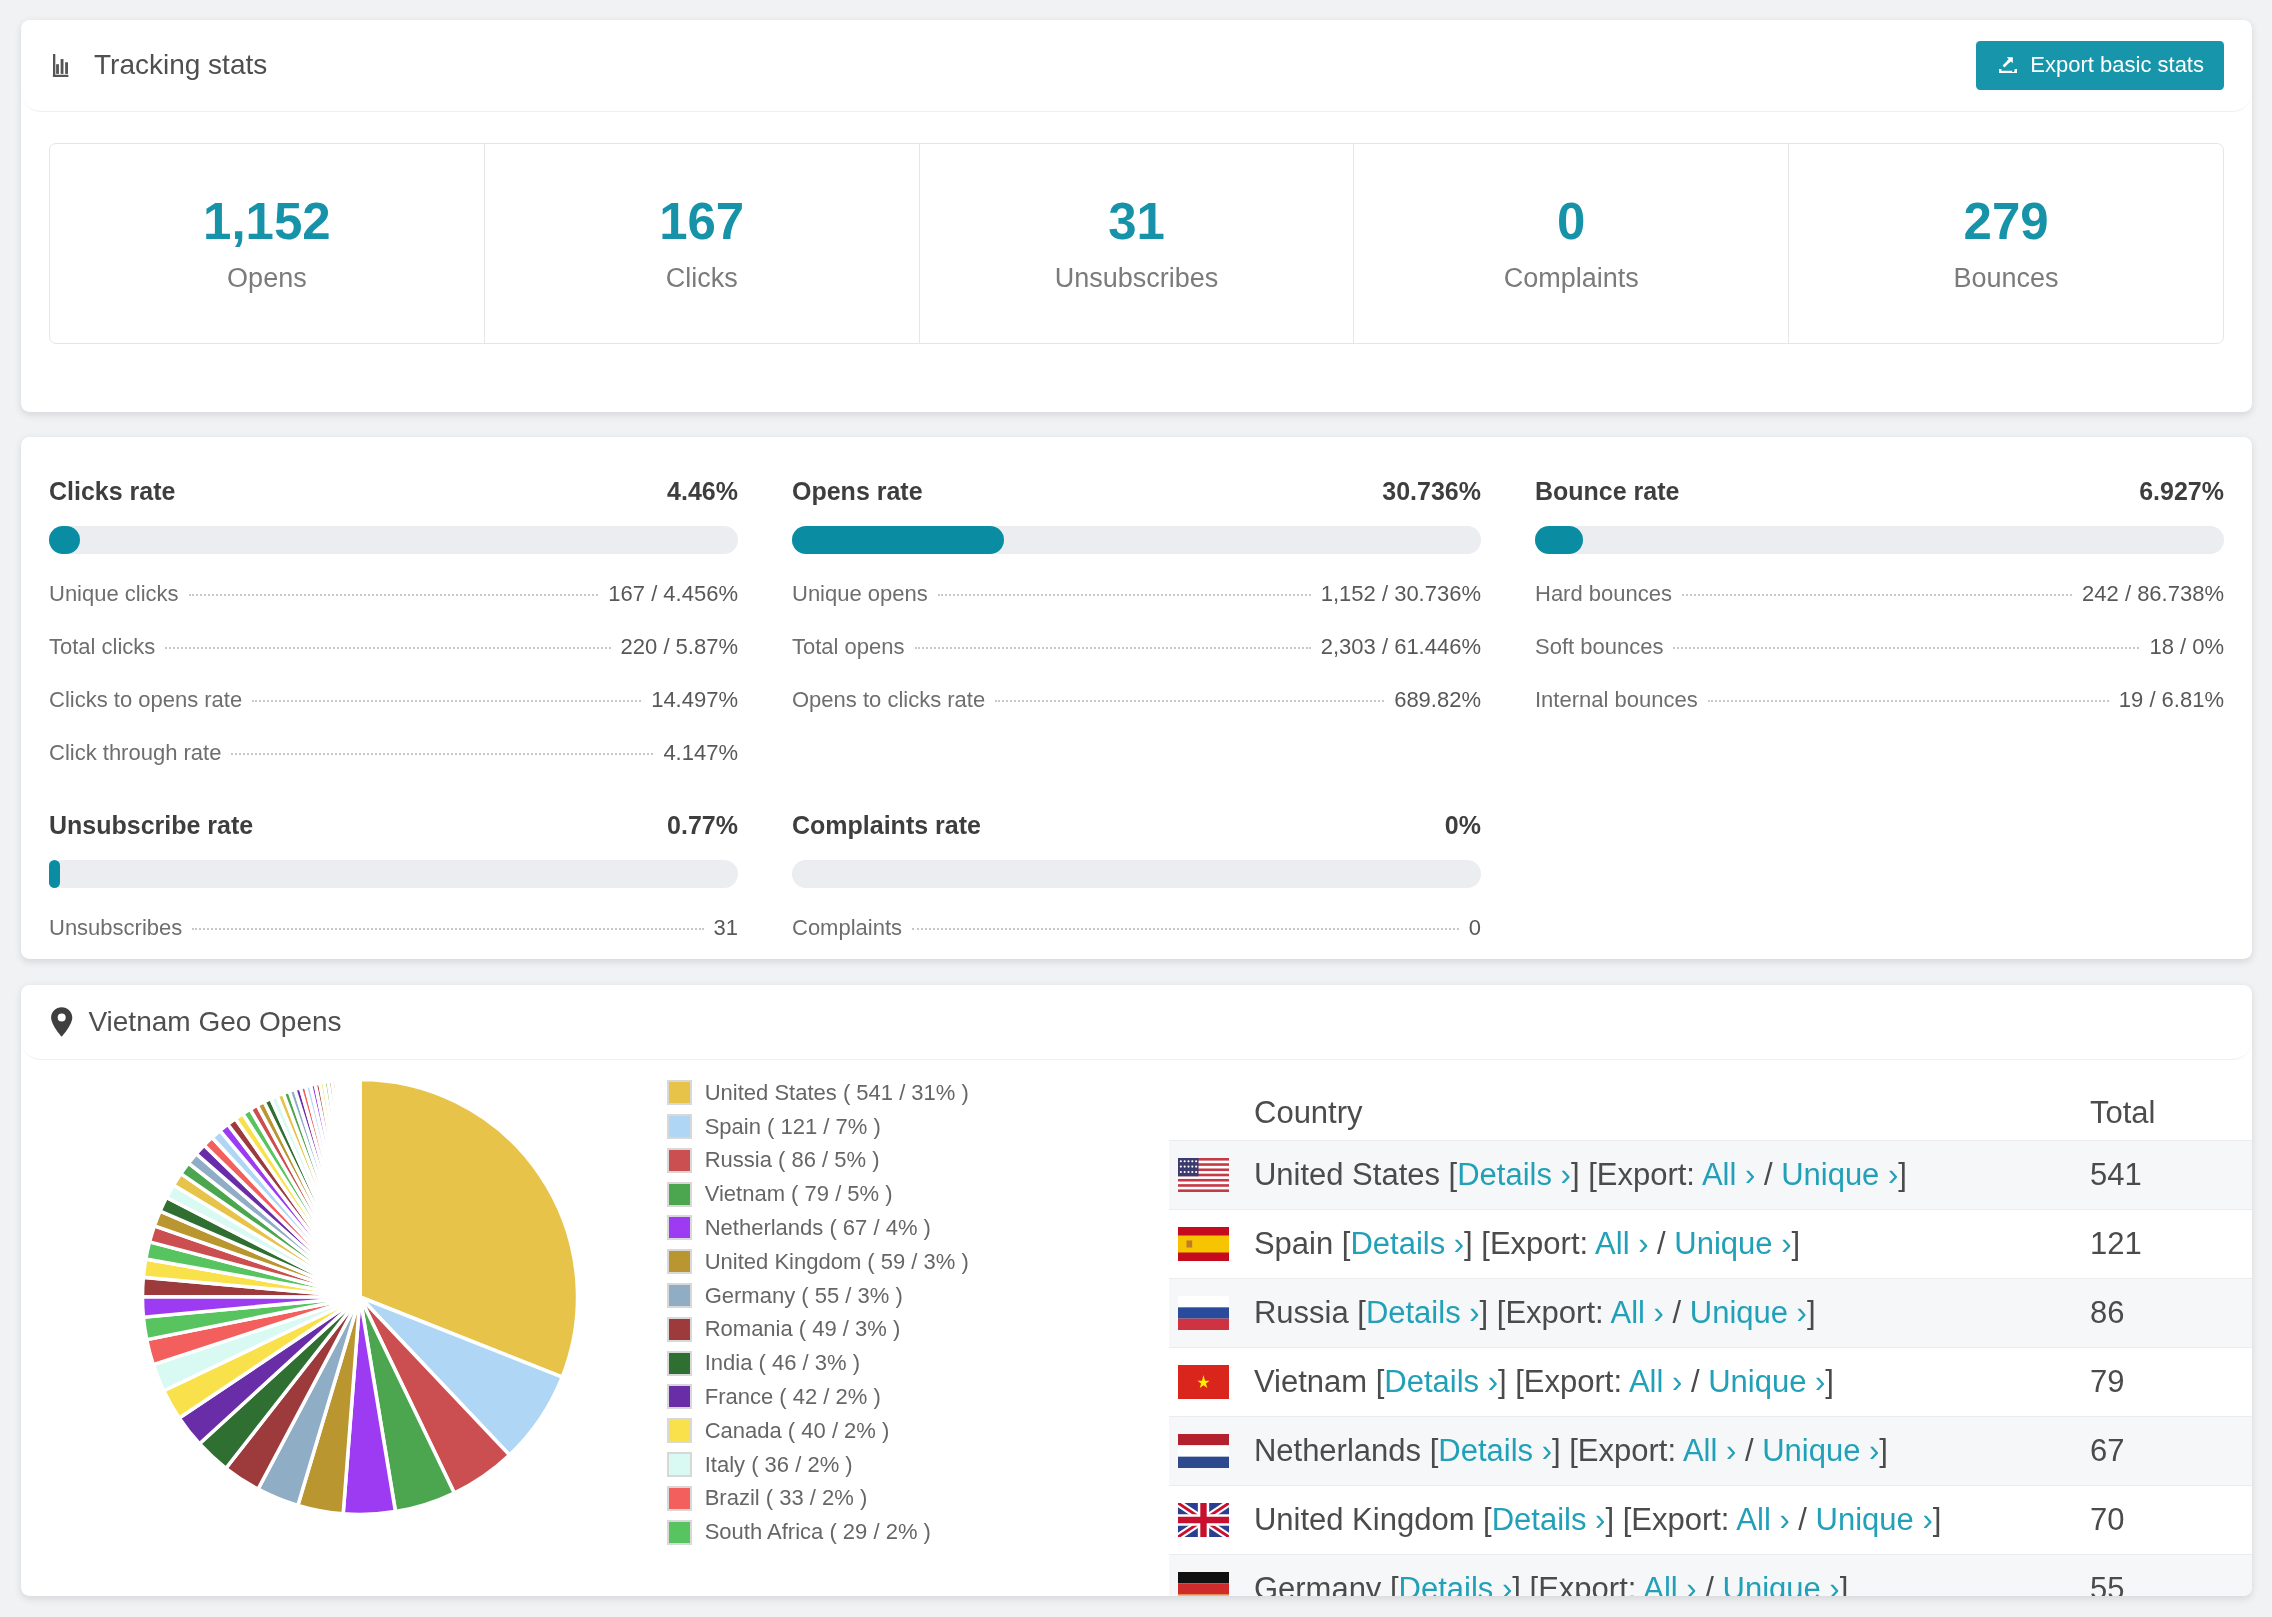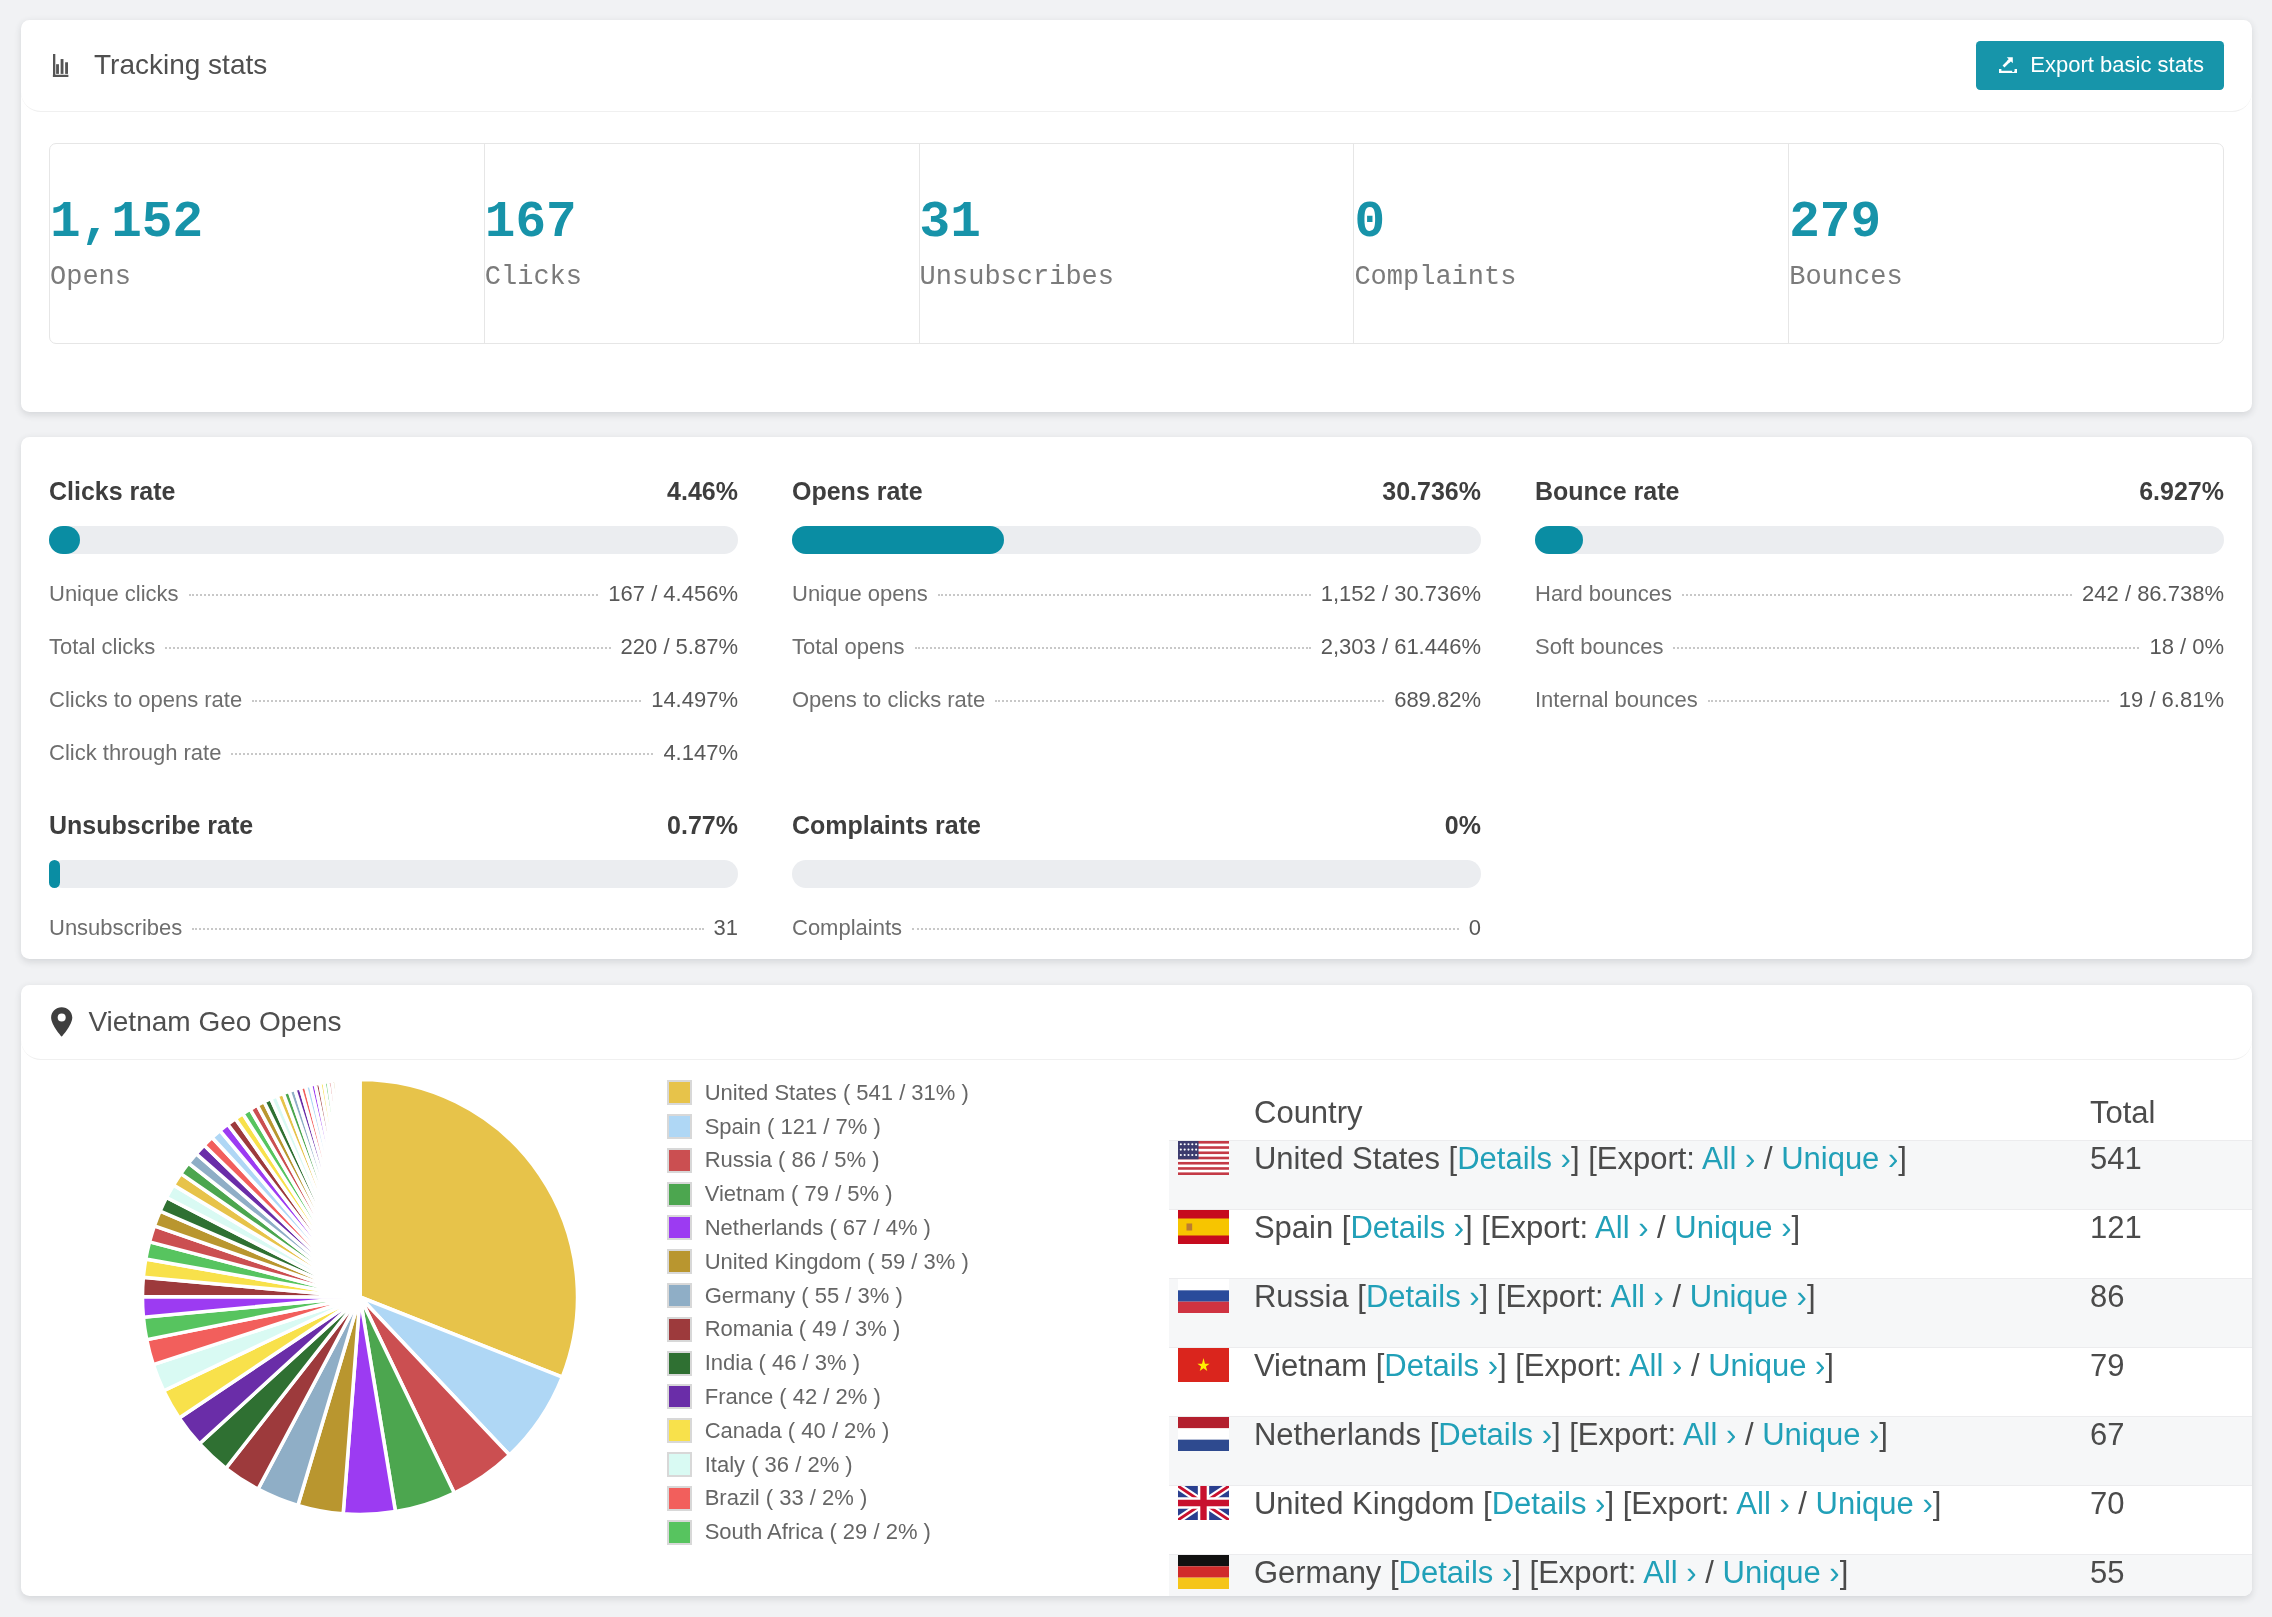--- a/index.html
+++ b/index.html
@@ -26,23 +26,22 @@
     margin-left:auto;display:flex;align-items:center;gap:10px;
     background:#1795aa;color:#fff;border:none;border-radius:4.2px;
     font-size:22px;padding:11.3px 20px;cursor:pointer;
     font-family:inherit;
   }
   .stats-row{
     margin:31px 28px;border:1.4px solid #e6e6e6;border-radius:7px;
     display:flex;height:199px;
   }
   .stat-cell{
-    flex:1;display:flex;flex-direction:column;align-items:flex-start;justify-content:center;
+    flex:1;display:flex;flex-direction:column;align-items:center;justify-content:center;
     border-left:1.4px solid #e6e6e6;
-    font-family:Liberation Mono, monospace;
   }
   .stat-cell:first-child{border-left:none;}
   .stat-value{font-size:51px;font-weight:bold;color:#1793a9;}
   .stat-label{font-size:27px;color:#7b7b7b;margin-top:11.3px;}
   
   #card-rates{margin-top:25.4px;height:522px;box-sizing:border-box;
     padding:40px 28px 0 28px;
     display:grid;grid-template-columns:1fr 1fr 1fr;column-gap:54px;row-gap:45px;
     align-content:start;
   }
@@ -56,21 +55,21 @@
   
   #card-geo{margin-top:25.4px;height:611px;overflow:hidden;}
   .geo-content{position:relative;height:532px;}
   .pie-wrap{position:absolute;left:113px;top:11.3px;width:452px;height:452px;}
   .legend{position:absolute;left:646px;top:20px;width:353px;}
   .legend-item{display:flex;align-items:center;margin-bottom:7.8px;}
   .swatch{width:21px;height:21px;border:2.1px solid #d8d8d8;margin-right:12.7px;flex:none;}
   .legend-label{font-size:22px;color:#666;white-space:nowrap;}
   .geo-table{position:absolute;right:0;top:26px;width:1083px;font-size:31px;}
   .t-head{display:flex;align-items:center;height:54px;color:#4c4c4c;}
-  .t-row{display:flex;height:68px;border-top:1.4px solid #ececee;color:#4b4b4b;}
+  .t-row{display:flex;align-items:center;height:68px;border-top:1.4px solid #ececee;color:#4b4b4b;}
   .t-row.odd{background:#f6f7f8;}
   .flag{width:51px;height:34px;margin-left:8.5px;flex:none;display:flex;}
   .c-country{margin-left:25.4px;flex:1;white-space:nowrap;}
   .t-head .c-country{margin-left:85px;}
   .c-total{width:162px;flex:none;}
   .geo-table a{color:#21a0b8;text-decoration:none;cursor:pointer;}
   
   .hdr-icon{display:flex;align-items:center;}
 </style>
 </head>

